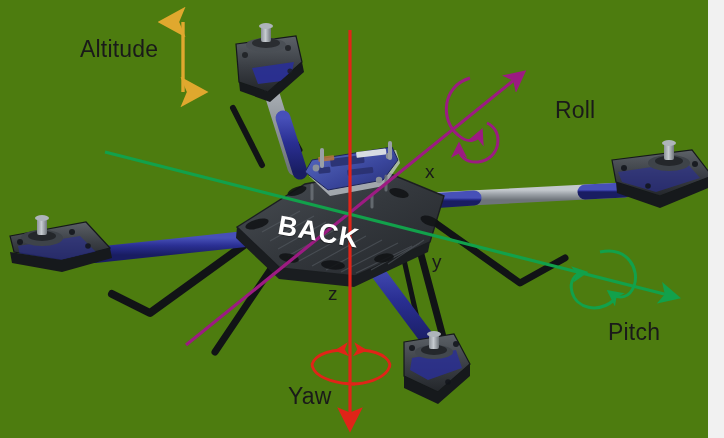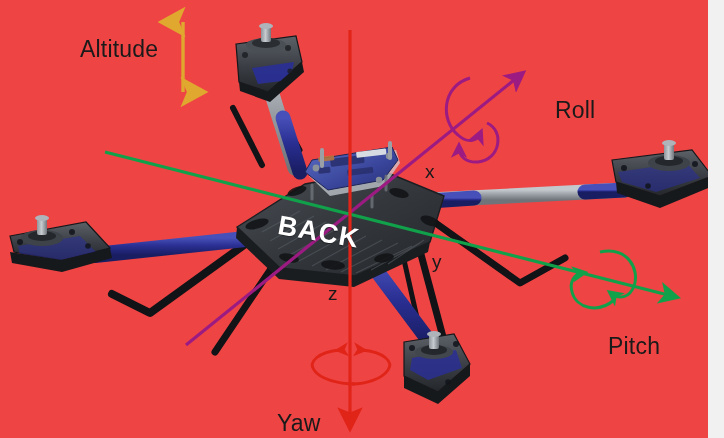--- a/index.html
+++ b/index.html
@@ -4,21 +4,21 @@
 <style>
   html, body {
     margin: 0;
     padding: 0;
     background: #ffffff;
   }
   #stage {
     position: relative;
     width: 724px;
     height: 438px;
-    background: #ef4444;
+    background: #4d7c0f;
     overflow: hidden;
     font-family: "Liberation Sans", sans-serif;
   }
   #right-band {
     position: absolute;
     top: 0;
     right: 0;
     width: 16px;
     height: 438px;
     background: #f1f1f1;
@@ -34,22 +34,22 @@
     position: absolute;
     color: #1a1a1a;
     font-family: "Liberation Sans", sans-serif;
     white-space: nowrap;
     user-select: none;
   }
   .lbl-big { font-size: 23px; font-weight: 400; letter-spacing: 0.2px; }
   .lbl-axis { font-size: 19px; font-weight: 400; }
   #lbl-altitude { left: 80px;  top: 36px; }
   #lbl-roll     { left: 555px; top: 97px; }
-  #lbl-pitch    { left: 608px; top: 333px; }
-  #lbl-yaw      { left: 277px; top: 383px; margin-top: 27px; }
+  #lbl-pitch    { left: 608px; top: 319px; }
+  #lbl-yaw      { left: 288px; top: 383px; }
   #lbl-x        { left: 425px; top: 161px; }
   #lbl-y        { left: 432px; top: 251px; }
   #lbl-z        { left: 328px; top: 283px; }
   #lbl-back {
     left: 281px; top: 210px;
     color: #ffffff;
     font-size: 27px;
     font-weight: 700;
     letter-spacing: 1px;
     transform: rotate(10deg);

